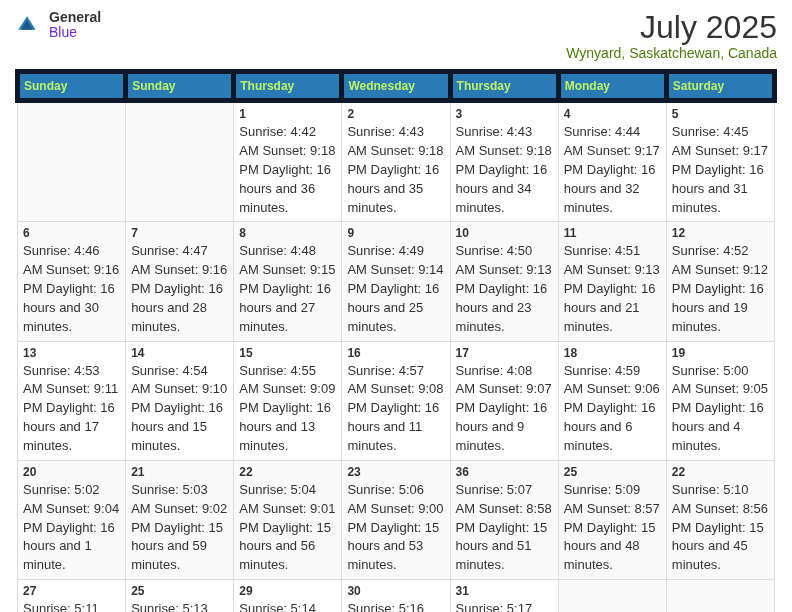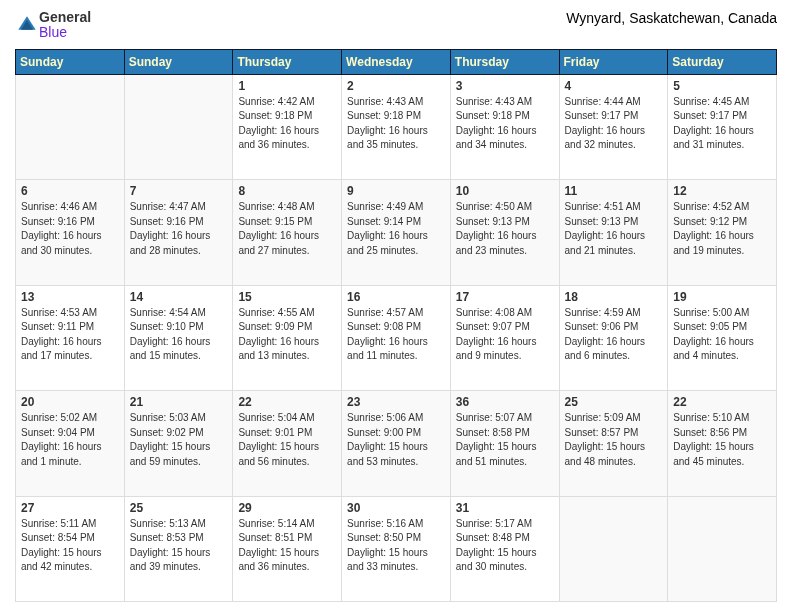--- a/index.html
+++ b/index.html
@@ -19,21 +19,21 @@
     }
     .header {
       display: flex;
       justify-content: space-between;
       align-items: flex-start;
       margin-bottom: 8px;
     }
     .logo {
       display: flex;
       align-items: center;
-      gap: 2px;
+      gap: 12px;
     }
     .logo-text {
       display: flex;
       flex-direction: column;
       line-height: 1.1;
     }
     .logo-general {
       font-size: 14px;
       font-weight: bold;
       color: #333;
@@ -52,57 +52,57 @@
       text-align: right;
     }
     .main-title {
       font-size: 32px;
       font-weight: normal;
       color: #333;
       line-height: 1.1;
     }
     .subtitle {
       font-size: 14px;
-      color: #000000;
+      color: #4d7c0f;
     }
     .calendar {
       flex: 1;
       border: 1px solid #ccc;
       border-collapse: collapse;
       width: 100%;
       table-layout: fixed;
     }
     .calendar th {
       background: #2a7ab5;
-      color: #fef9c3;
+      color: #bef264;
       font-size: 12px;
       font-weight: bold;
       padding: 5px 4px;
       text-align: left;
-      border: 1px solid #0f172a;
+      border: 5px solid #0f172a;
     }
     .calendar td {
       vertical-align: top;
       padding: 4px 5px;
       border: 1px solid #ddd;
       font-size: 9.5px;
       color: #333;
       height: 82px;
     }
     .calendar td.empty {
       background: #f9f9f9;
     }
     .day-num {
       font-size: 12px;
       font-weight: bold;
       margin-bottom: 2px;
       display: block;
     }
     .day-info {
-      font-size: 10px;
+      font-size: 13px;
       color: #333;
       line-height: 1.45;
     }
     tr:nth-child(even) td { background: #f9f9f9; }
     tr:nth-child(odd) td { background: #fff; }
     .calendar thead tr th { background: #2a7ab5; }
   </style>
 </head>
 <body>
 
@@ -112,33 +112,34 @@
       <svg class="logo-icon" viewBox="0 0 30 30" width="30" height="30">
         <polygon points="15,2 28,22 2,22" fill="#2a7ab5"></polygon>
         <polygon points="15,8 24,22 6,22" fill="#1a5a8a"></polygon>
       </svg>
       <div class="logo-text">
         <span class="logo-general">General</span>
         <span class="logo-blue">Blue</span>
       </div>
     </div>
     <div class="title-block">
+      <div class="main-title">July 2025</div>
       <div class="subtitle">Wynyard, Saskatchewan, Canada</div>
     </div>
   </div>
 
   <table class="calendar">
     <thead>
       <tr>
         <th>Sunday</th>
         <th>Sunday</th>
         <th>Thursday</th>
         <th>Wednesday</th>
         <th>Thursday</th>
-        <th>Friday</th>
+        <th>Monday</th>
         <th>Saturday</th>
       </tr>
     </thead>
     <tbody id="calendar-body">
     <tr>
           <td class="empty"></td>
           <td class="empty"></td>
           <td>
             <span class="day-num">1</span>
             <div class="day-info">Sunrise: 4:42 AM

